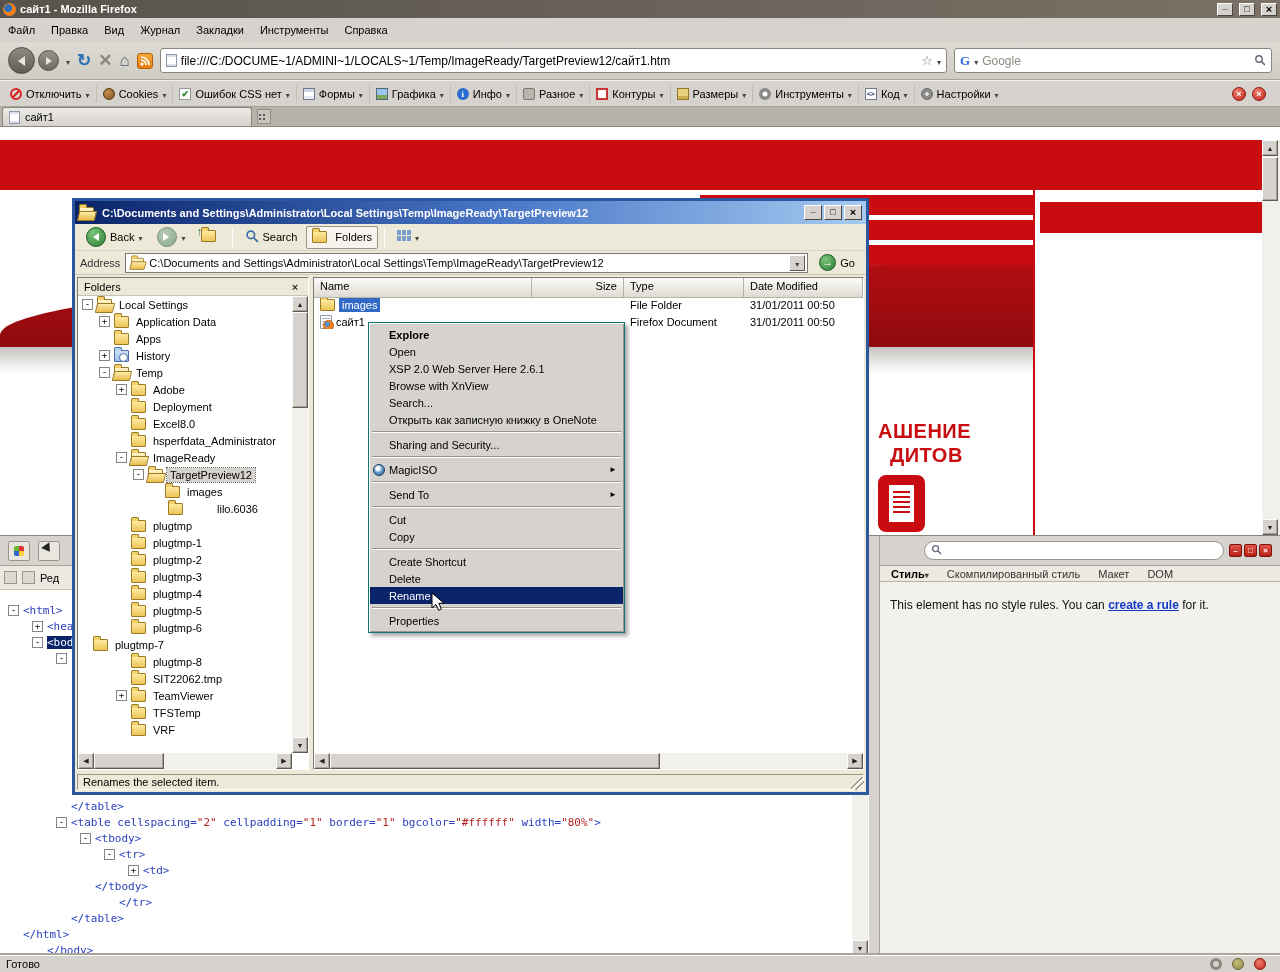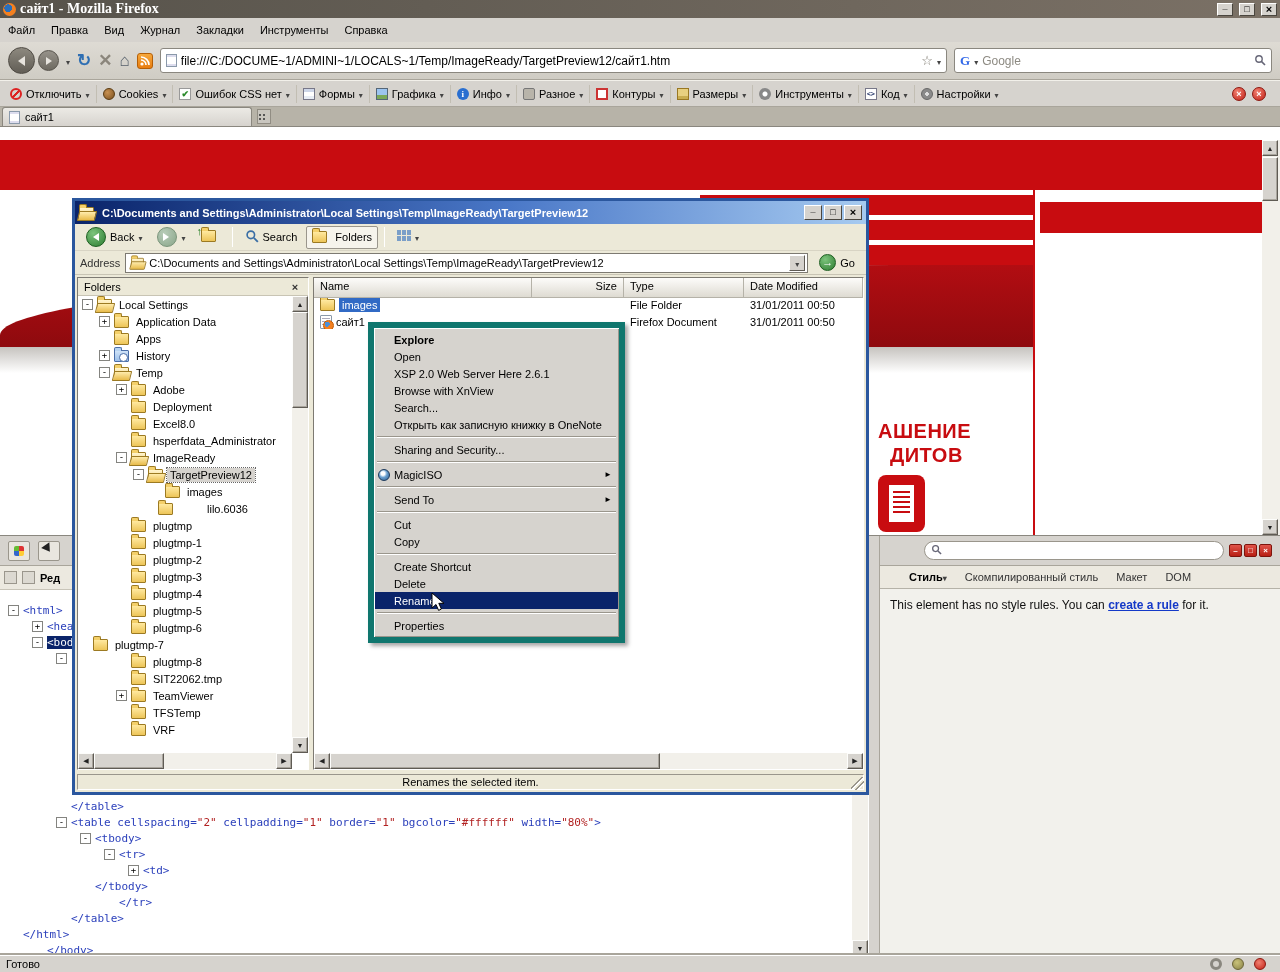--- a/index.html
+++ b/index.html
@@ -43,21 +43,21 @@
   .fi-firefox-doc::after { content:""; position:absolute; right:-3px; bottom:-3px; width:9px; height:9px;
         border-radius:50%; background:radial-gradient(circle at 35% 35%,#4a90d9 0 30%,#f38020 32% 100%);
         border:1px solid #c25a00; }
 
   
   #ff-titlebar { position:absolute; left:0; top:0; width:1280px; height:18px;
       background:linear-gradient(90deg,#57534b,#7b7166); color:#fff; display:flex;
       align-items:center; padding:0 3px; gap:4px; }
   .ff-logo { width:13px; height:13px; border-radius:50%; flex:none;
       background:radial-gradient(circle at 40% 40%,#2a6fbb 0 34%,#f38020 36% 82%,#b54a00); }
-  .ff-title { font-weight:bold; font-size:14px; flex:1;font-family:Liberation Serif, serif; }
+  .ff-title { font-weight:bold; font-size:11px; flex:1; }
   .winbtn { width:16px; height:13px; background:#d6d3ce; margin-left:2px;
       border:1px solid; border-color:#fff #4a463f #4a463f #fff; color:#000;
       font:bold 9px/11px "Liberation Sans",sans-serif; text-align:center; }
   .wb-min::before { content:"_"; position:relative; top:-3px; }
   .wb-max::before { content:"□"; }
   .wb-close::before { content:"×"; font-size:11px; }
 
   #ff-menubar { position:absolute; left:0; top:18px; width:1280px; height:24px;
       display:flex; align-items:center; background:#d6d3ce; }
   #ff-navbar { position:absolute; left:0; top:42px; width:1280px; height:38px;
@@ -150,21 +150,21 @@
       border-bottom:1px solid #a9a59b; display:flex; align-items:center; gap:8px; padding:0 8px; }
   .fbtool { width:22px; height:20px; background:#e9e6df; border:1px solid #9a968c; border-radius:2px;
       display:flex; align-items:center; justify-content:center; position:relative; }
   .t1::before { content:""; width:10px; height:10px; border-radius:2px;
       background:conic-gradient(#d33 0 25%, #fc3 25% 50%, #36c 50% 75%, #6b3 75%); }
   .t2::before { content:""; width:0; height:0; border:5px solid transparent; border-top:8px solid #222;
       transform:rotate(-35deg); }
   .fb-subbar { position:absolute; left:0; top:30px; width:100%; height:24px; background:#ece9e0;
       border-bottom:1px solid #c8c4b8; display:flex; align-items:center; gap:5px; padding:0 4px; }
   .fbmini { width:13px; height:13px; background:#dcd9d1; border:1px solid #9a968c; }
-  .fb-edit { font-size:11px;font-weight:bold; }
+  .fb-edit { font-size:11px; }
   .fb-tree { position:absolute; left:0; top:54px; right:16px; bottom:0; overflow:hidden;
       font:11px "DejaVu Sans Mono",monospace; }
   .nodes-top { position:absolute; left:0; top:12px; right:0; }
   .nodes-bottom { position:absolute; left:0; top:208px; right:0; }
   .code-row { height:16px; display:flex; align-items:center; white-space:nowrap; }
   .code-exp { margin-right:4px; }
   .code-tag { color:#2a3fbb; }
   .code-attr { color:#2a3fbb; }
   .code-val { color:#b22222; }
   .code-sel { background:#0a246a; }
@@ -174,22 +174,22 @@
       border-left:1px solid #fff; border-right:1px solid #a9a59b; }
   #fb-right { position:absolute; left:880px; top:0; width:400px; height:420px; background:#f2f1ec; }
   .fb-search-row { position:absolute; left:0; top:0; width:100%; height:30px; background:#d6d3ce;
       border-bottom:1px solid #a9a59b; }
   .fb-search { position:absolute; left:44px; top:5px; width:300px; height:19px; background:#fff;
       border:1px solid #9a968c; border-radius:10px; display:flex; align-items:center; padding:0 6px; gap:4px; }
   .fb-search input { flex:1; border:none; outline:none; background:transparent; font-size:11px; }
   .fb-redbtns { position:absolute; right:8px; top:8px; display:flex; gap:2px; }
   .sqred { width:13px; height:13px; background:linear-gradient(#e0544a,#b81f14); border:1px solid #7e140c;
       border-radius:2px; color:#fff; font:bold 8px/11px "Liberation Sans",sans-serif; text-align:center; }
-  .fb-tabs { position:absolute; left:0; top:30px; width:100%; height:23px; background:#ece9e0;
-      border-bottom:1px solid #b5b2a8; display:flex; align-items:center; padding:0 20px; }
+  .fb-tabs { position:absolute; left:0; top:30px; width:100%; height:16px; background:#ece9e0;
+      border-bottom:1px solid #b5b2a8; display:flex; align-items:center; padding:0 2px; }
   .stab { padding:3px 9px; color:#333; white-space:nowrap; }
   .stab.active { font-weight:bold; color:#000; }
   .fb-content { position:absolute; left:0; top:53px; right:0; bottom:0; padding:9px 10px;
       font-size:12px; color:#111; }
   .rule-link { color:#1439c8; font-weight:bold; text-decoration:underline; cursor:pointer; }
 
   #ff-statusbar { position:absolute; left:0; top:955px; width:1280px; height:17px; background:#d6d3ce;
       border-top:1px solid #fff; box-shadow:0 -2px 0 #a9a59b; display:flex; align-items:center; padding:0 6px; gap:10px; }
   .st-right { margin-left:auto; display:flex; gap:10px; align-items:center; padding-right:8px; }
   .st-gear { width:12px; height:12px; border-radius:50%; border:3px solid #8a877f; background:#d6d3ce; }
@@ -254,29 +254,29 @@
   .filehdrs { position:absolute; left:0; top:0; right:0; height:20px; display:flex; }
   .col-hdr { background:linear-gradient(#fdfcfa,#dedbd2); border-right:1px solid #b5b2a8;
       border-bottom:1px solid #b5b2a8; padding:2px 6px; white-space:nowrap; }
   .col-0 { width:218px; } .col-1 { width:92px; text-align:right; } .col-2 { width:120px; } .col-3 { flex:1; width:112px; }
   .filerows { position:absolute; left:0; top:18px; right:0; bottom:16px; }
   .file-row { height:17px; display:flex; align-items:center; }
   .fcell { padding:0 6px; white-space:nowrap; overflow:hidden; display:flex; align-items:center; }
   .fcell.right { justify-content:flex-end; }
   .fname.sel { background:#316ac5; color:#fff; padding:1px 3px; }
   .fh { left:0; bottom:0; right:0; height:16px; }
-  .xp-status { height:20px; flex:none; background:#ece9d8; position:relative; display:flex; align-items:center; padding:2px;text-align:center; }
+  .xp-status { height:20px; flex:none; background:#ece9d8; position:relative; display:flex; align-items:center; padding:2px; }
   .status-field { flex:1; height:16px; border:1px solid; border-color:#9a968c #fff #fff #9a968c;
       padding:1px 5px; background:#ece9d8; }
   .grip { position:absolute; right:2px; bottom:2px; width:13px; height:13px;
       background:linear-gradient(135deg,transparent 0 40%,#9a968c 40% 48%,#fff 48% 55%,transparent 55% 65%,#9a968c 65% 73%,#fff 73% 80%,transparent 80%); }
 
   
   #ctxmenu { position:absolute; left:368px; top:322px; width:257px; z-index:20; background:#d6d3ce;
-      border:6px solid #0f766e; box-shadow:inset 1px 1px 0 #fff, inset -1px -1px 0 #9a968c, 3px 3px 4px rgba(0,0,0,.35);
+      border:1px solid #0f766e; box-shadow:inset 1px 1px 0 #fff, inset -1px -1px 0 #9a968c, 3px 3px 4px rgba(0,0,0,.35);
       padding:3px 1px; }
   .ctx-item { position:relative; height:17px; display:flex; align-items:center; padding-left:19px; padding-right:22px; white-space:nowrap; }
   .ctx-item.bold { font-weight:bold; }
   .ctx-item.hl { background:#0a246a; color:#fff; }
   .ctx-arrow { position:absolute; right:6px; font-size:8px; }
   .ctx-icon { position:absolute; left:3px; width:12px; height:12px; border-radius:50%;
       background:radial-gradient(circle at 40% 35%,#fff 0 20%,#69a0d0 45%,#2c5a8c); border:1px solid #1c3a5c; }
   .ctx-sep { height:2px; margin:3px 2px; border-top:1px solid #9a968c; border-bottom:1px solid #fff; }
 
   #cursor { position:absolute; left:431px; top:592px; z-index:30; }
@@ -677,21 +677,21 @@
               <div class="tree-row" style="padding-left: 55px;">
                 <span class="expander">-</span>
                 <span class="fi fi-folder-open"></span>
                 <span class="tree-label current">TargetPreview12</span>
               </div>
               <div class="tree-row" style="padding-left: 72px;">
                 <span class="expander-spacer"></span>
                 <span class="fi fi-folder"></span>
                 <span class="tree-label">images</span>
               </div>
-              <div class="tree-row" style="padding-left: 38px; gap: 27px;">
+              <div class="tree-row" style="padding-left: 48px; gap: 27px;">
                 <span class="expander-spacer"></span>
                 <span class="fi fi-folder"></span>
                 <span class="tree-label">lilo.6036</span>
               </div>
               <div class="tree-row" style="padding-left: 38px;">
                 <span class="expander-spacer"></span>
                 <span class="fi fi-folder"></span>
                 <span class="tree-label">plugtmp</span>
               </div>
               <div class="tree-row" style="padding-left: 38px;">

